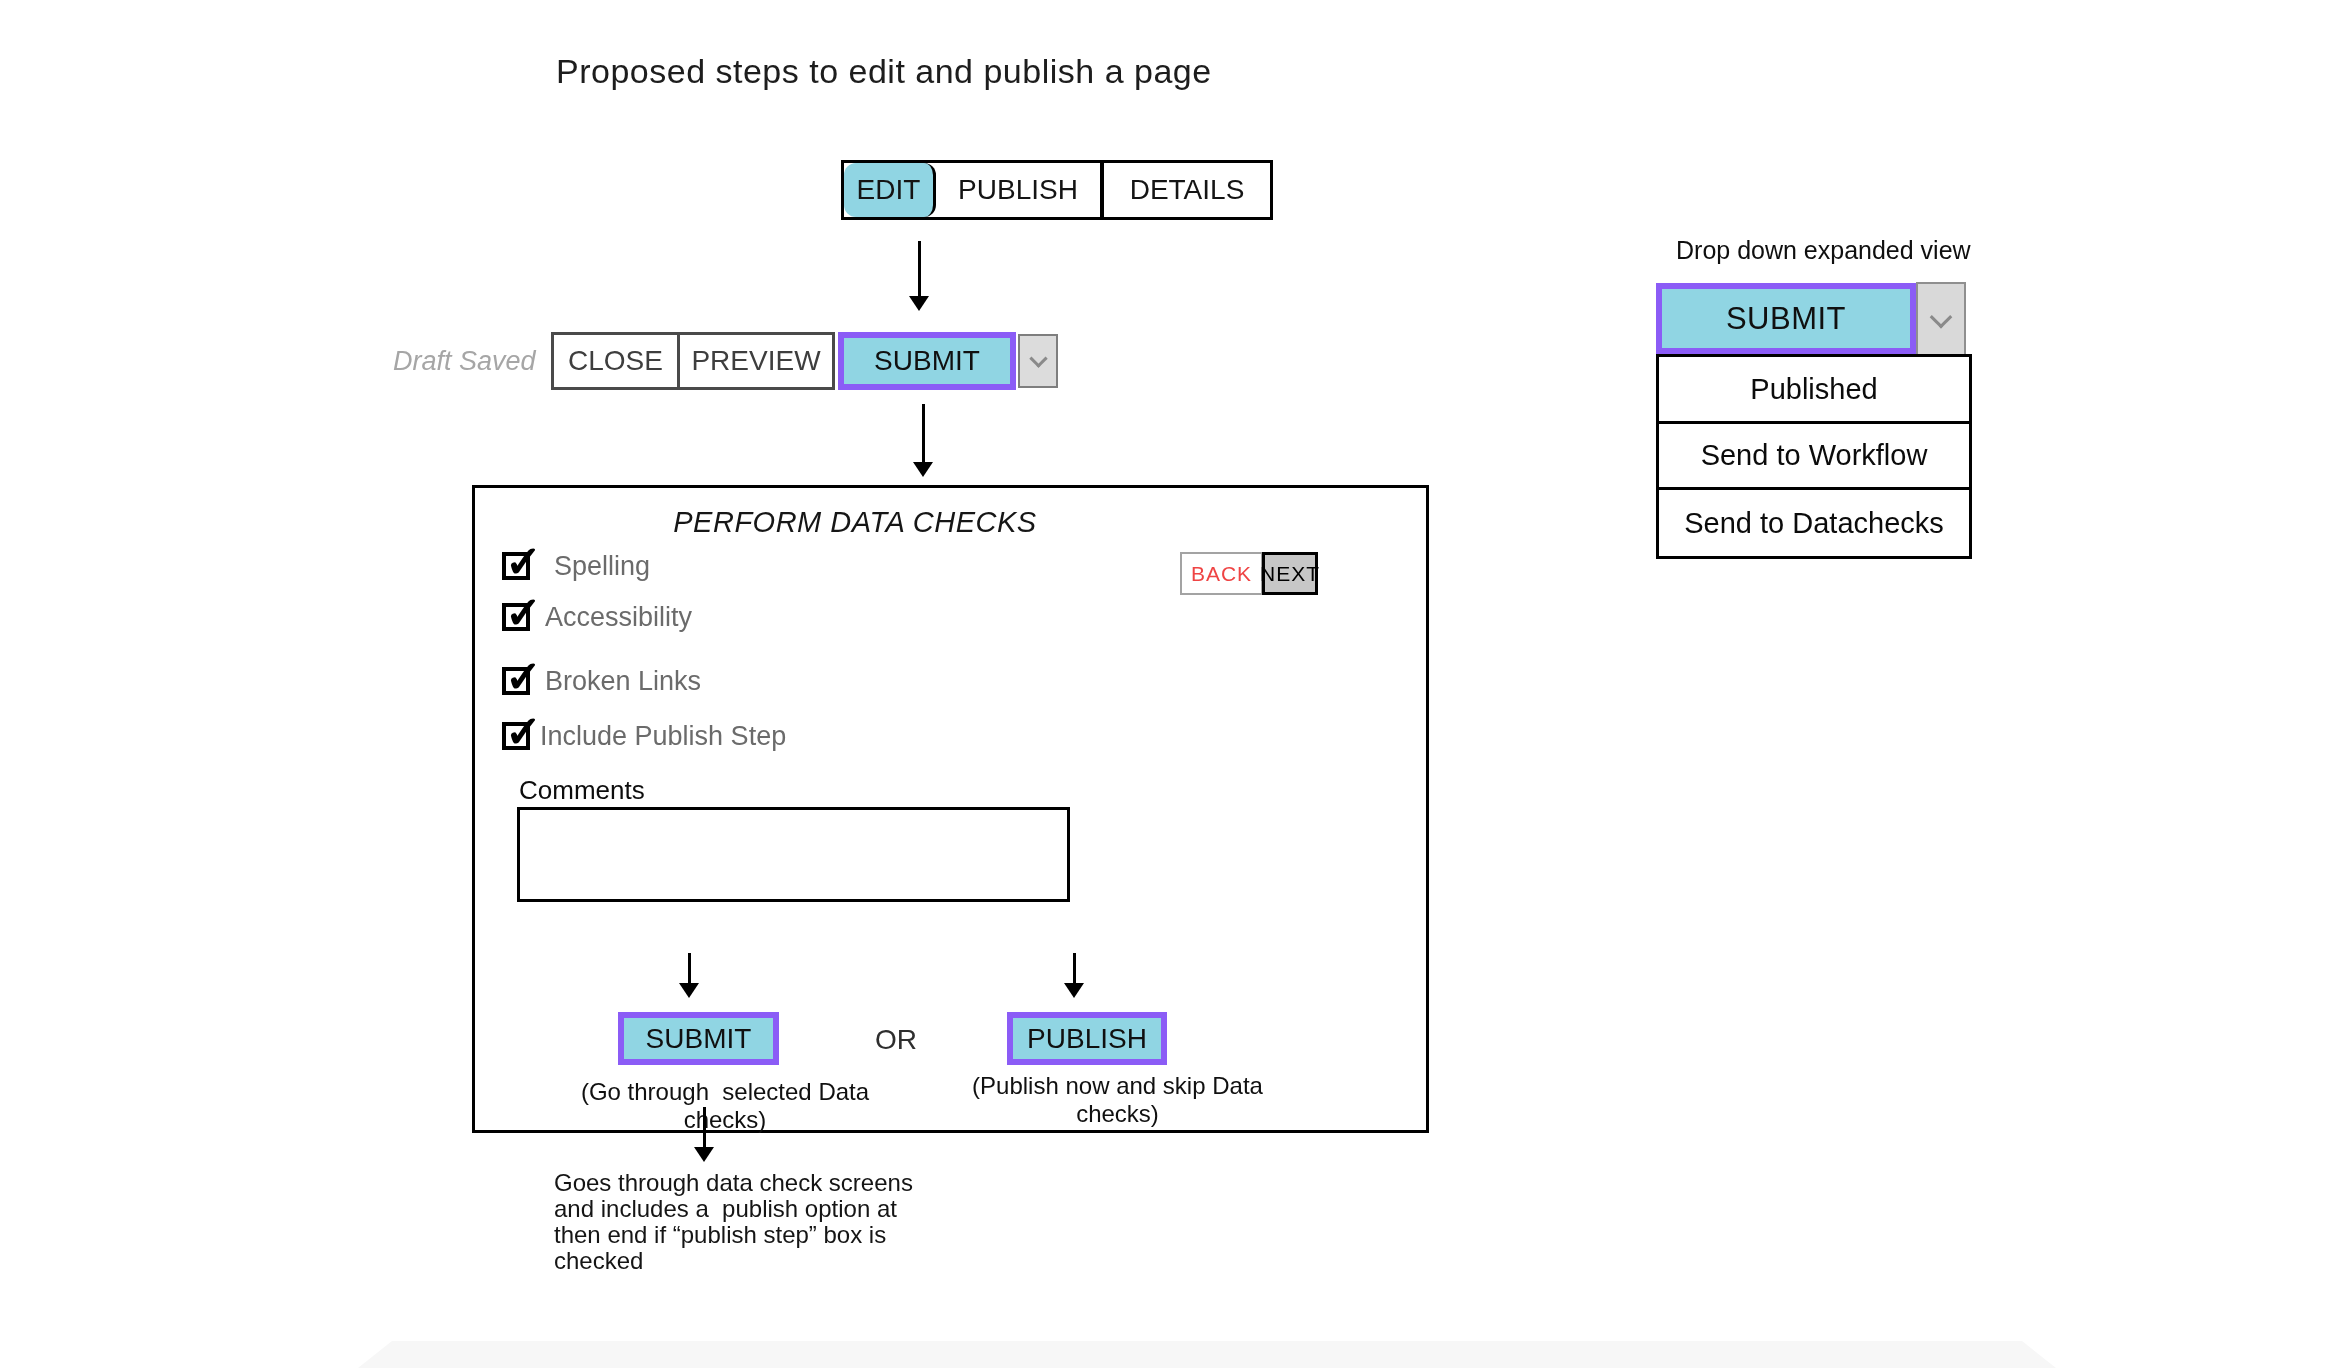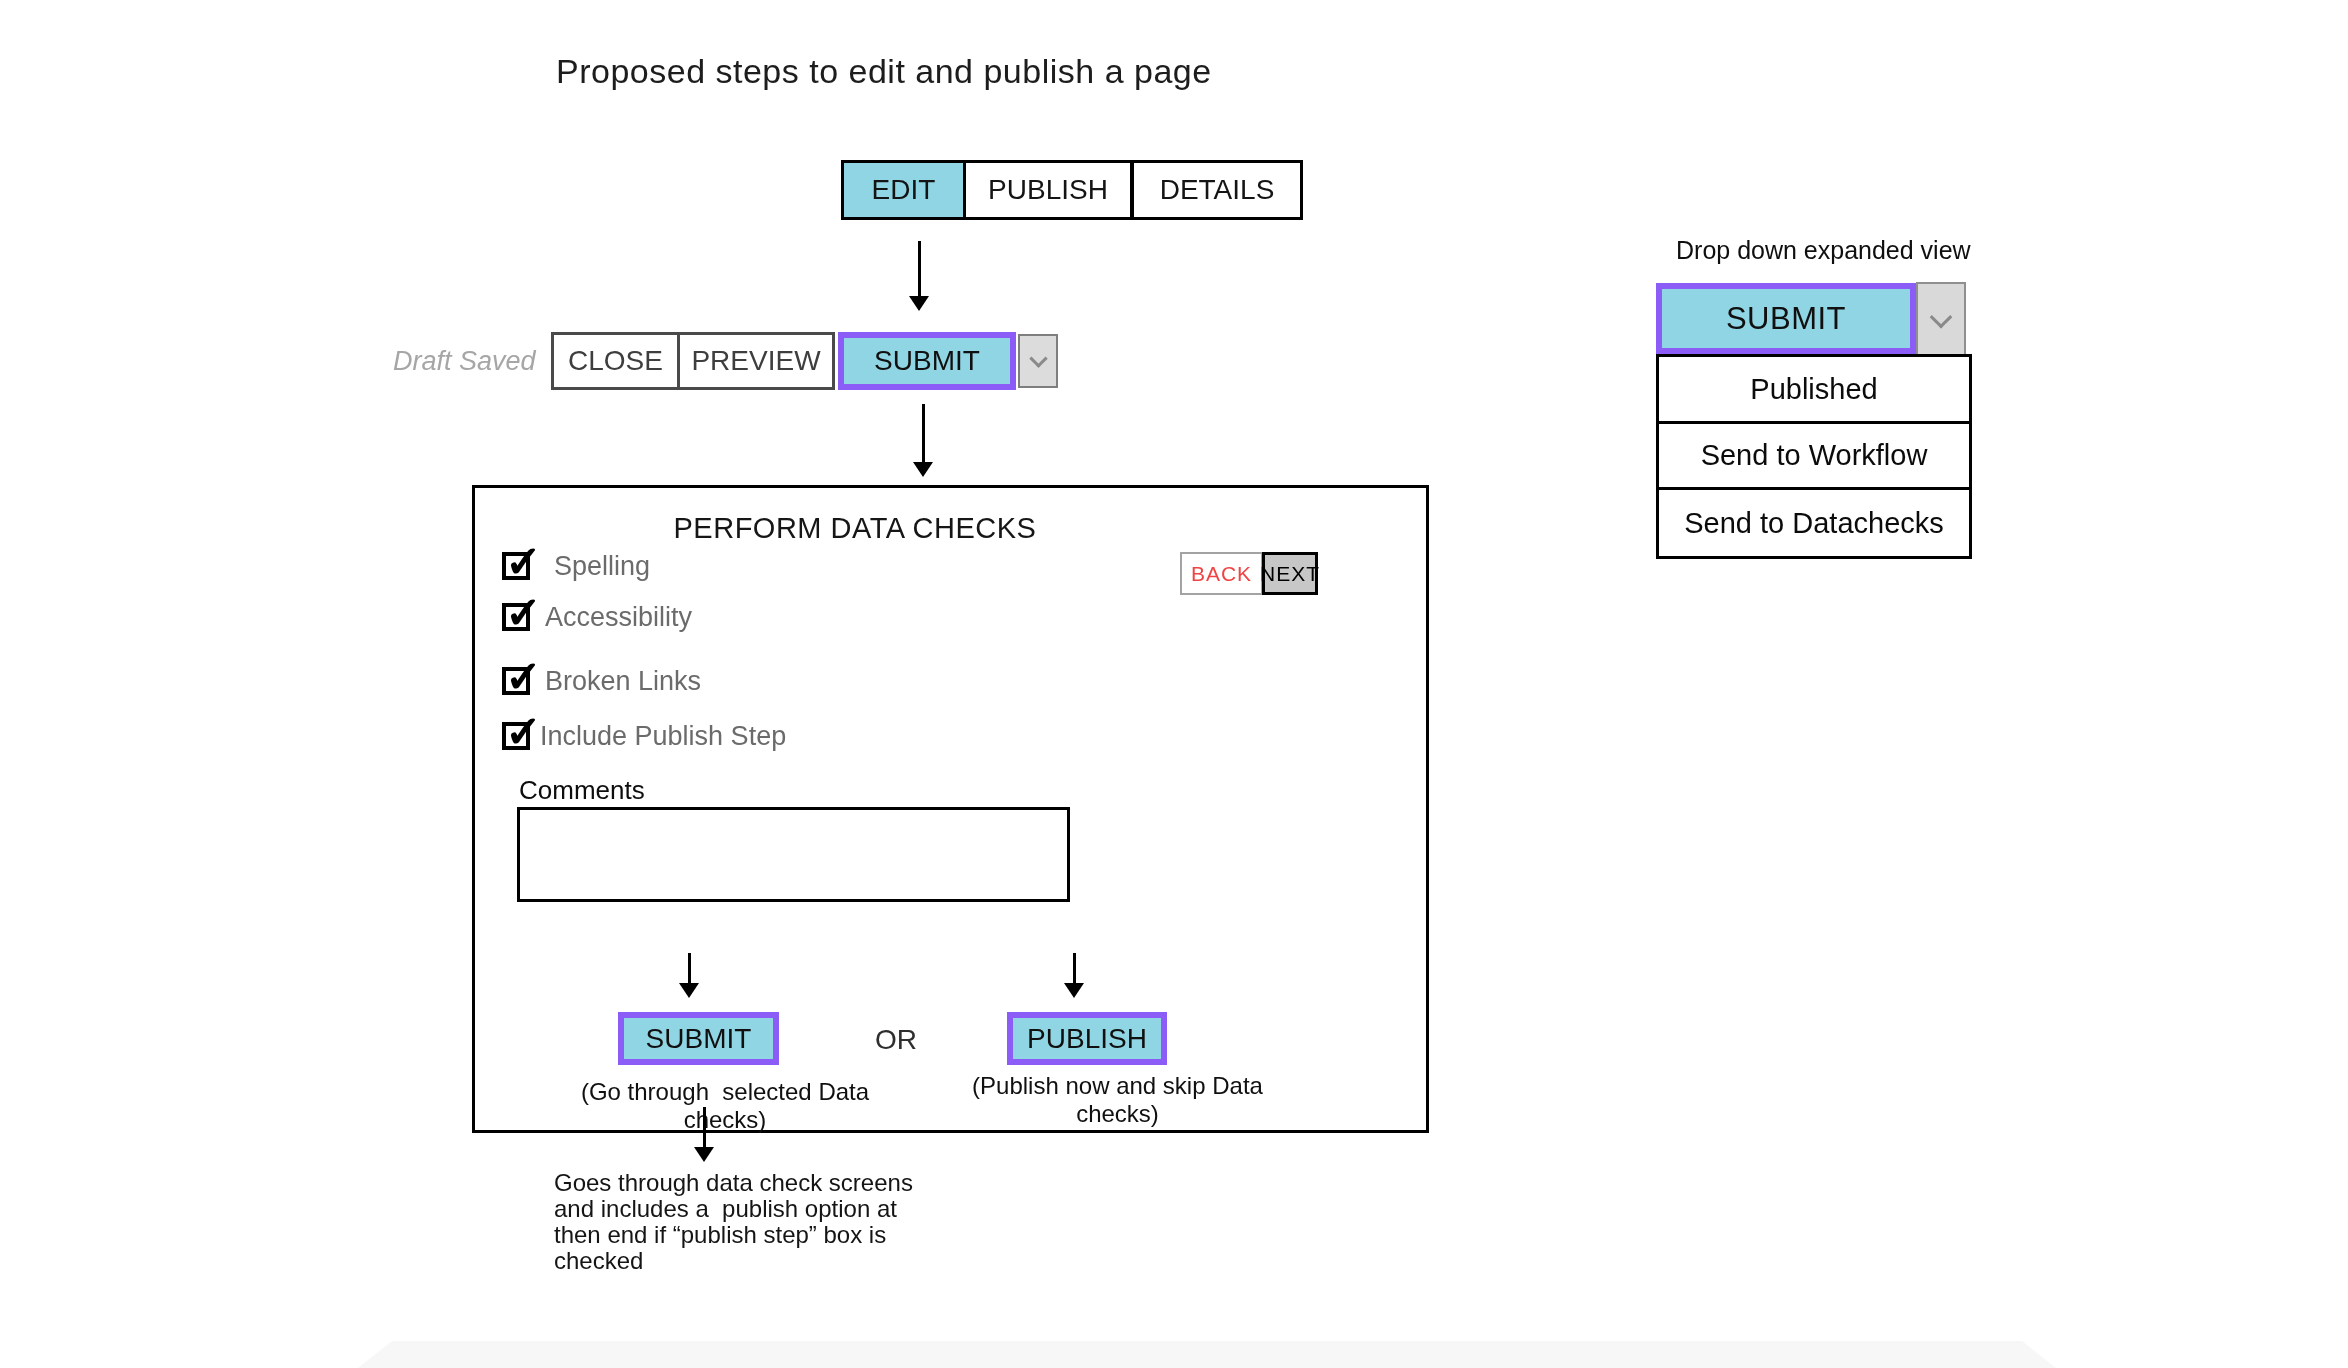--- a/index.html
+++ b/index.html
@@ -7,21 +7,21 @@
   body { font-family:"Liberation Sans", sans-serif; }
   .canvas { position:relative; width:2348px; height:1368px; background:#ffffff; overflow:hidden; }
 
   .title { position:absolute; left:556px; top:52px; font-size:34px; color:#1d1d1d; letter-spacing:0.5px; }
 
   
   .tabbar { position:absolute; left:841px; top:160px; display:flex; height:60px; border:3px solid #000; background:#fff; }
   .tab { display:flex; align-items:center; justify-content:center; font-size:28px; color:#141414; background:#fff; border-right:4px solid #000; }
   .tab.active { background:var(--cyan); border-right:3px solid #000; }
   .tab.last { border-right:none; }
-  .tab-edit { width:122px; }
+  .tab-edit { width:92px;border-radius:12px; }
   .tab-publish { width:168px; }
   .tab-details { width:166px; }
 
   
   .arrow { position:absolute; width:20px; display:flex; flex-direction:column; align-items:center; }
   .arrow .shaft { width:3px; background:#000; }
   .arrow .head { width:0; height:0; border-left:10px solid transparent; border-right:10px solid transparent; border-top:15px solid #000; }
 
   
   .draft-saved { position:absolute; left:393px; top:346px; font-size:27px; font-style:italic; color:#a6a6a6; }
@@ -29,21 +29,21 @@
   .btn { display:flex; align-items:center; justify-content:center; font-size:28px; background:#fff; cursor:default; }
   .btn-outline { width:129px; height:58px; border:3px solid #4a4a4a; color:#3e3e3e; }
   .btn-preview { width:158px; margin-left:-3px; }
   .btn-cyan { background:var(--cyan); border:6px solid #8b5cf6; color:#101010; }
   .btn-submit-main { width:178px; height:58px; margin-left:3px; }
   .chev-box { width:40px; height:54px; margin-left:2px; background:#dcdcdc; border:2px solid #7e7e7e; display:flex; align-items:center; justify-content:center; }
   .chevron { display:inline-block; width:13px; height:13px; border-right:3px solid #8a8a8a; border-bottom:3px solid #8a8a8a; transform:rotate(45deg) translate(-2px,-2px); }
 
   
   .bigbox { position:absolute; left:472px; top:485px; width:957px; height:648px; border:3px solid #000; background:#fff; }
-  .bigbox-heading { position:absolute; left:0; top:24px; width:760px; text-align:center; font-size:29px; color:#161616; letter-spacing:0.5px; }
+  .bigbox-heading { position:absolute; left:0; top:18px; width:760px; text-align:center; font-size:29px; color:#161616; letter-spacing:0.5px;font-style:italic; }
   .cb-row { position:absolute; left:27px; display:flex; align-items:center; height:32px; }
   .cb { position:relative; width:28px; height:28px; border:4px solid #000; background:#fff; flex:0 0 auto; }
   .cb .check { position:absolute; left:-1px; bottom:-3px; font-size:44px; line-height:0.78; font-weight:bold; color:#000; }
   .cb-label { font-size:27px; color:#6b6b6b; margin-left:15px; white-space:pre; }
   .backnext { position:absolute; left:705px; top:64px; display:flex; height:43px; }
   .btn-back { width:83px; border:2px solid #a3a3a3; color:#ef4444; font-size:21px; letter-spacing:1px; background:#fff; display:flex; align-items:center; justify-content:center; }
   .btn-next { width:56px; border:3px solid #000; background:#c7c7c7; color:#000; font-size:21px; letter-spacing:1px; display:flex; align-items:center; justify-content:center; margin-left:-1px; }
   .comments-label { position:absolute; left:44px; top:287px; font-size:26px; color:#0d0d0d; }
   .comments-box { position:absolute; left:42px; top:319px; width:553px; height:95px; border:3px solid #000; background:#fff; resize:none; outline:none; font-family:"Liberation Sans", sans-serif; font-size:24px; }
   .btn-flow { position:absolute; height:53px; font-size:28px; }

